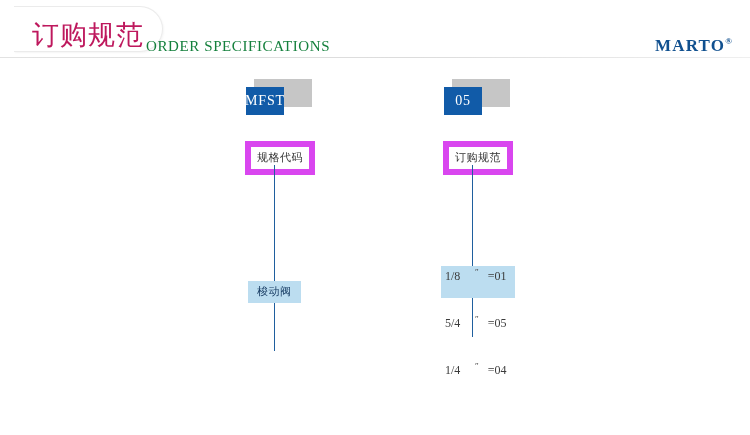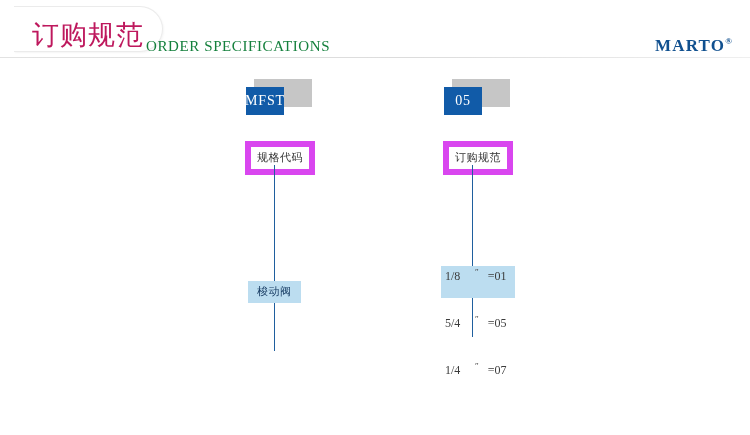--- a/index.html
+++ b/index.html
@@ -221,17 +221,17 @@
   <div class="col col-right">
     <div class="code-wrap">
       <div class="code-shadow"></div>
       <div class="code-box">05</div>
     </div>
     <div class="label-box">订购规范</div>
     <div class="connector connector-right"></div>
     <div class="value-list">
       <span class="value-row hl"><span class="frac">1/8</span><span class="prime">″</span><span class="eq">=01</span></span>
       <span class="value-row"><span class="frac">5/4</span><span class="prime">″</span><span class="eq">=05</span></span>
-      <span class="value-row"><span class="frac">1/4</span><span class="prime">″</span><span class="eq">=07</span></span>
+      <span class="value-row"><span class="frac">1/4</span><span class="prime">″</span><span class="eq">=04</span></span>
     </div>
   </div>
 
 </div>
 
 </body></html>

